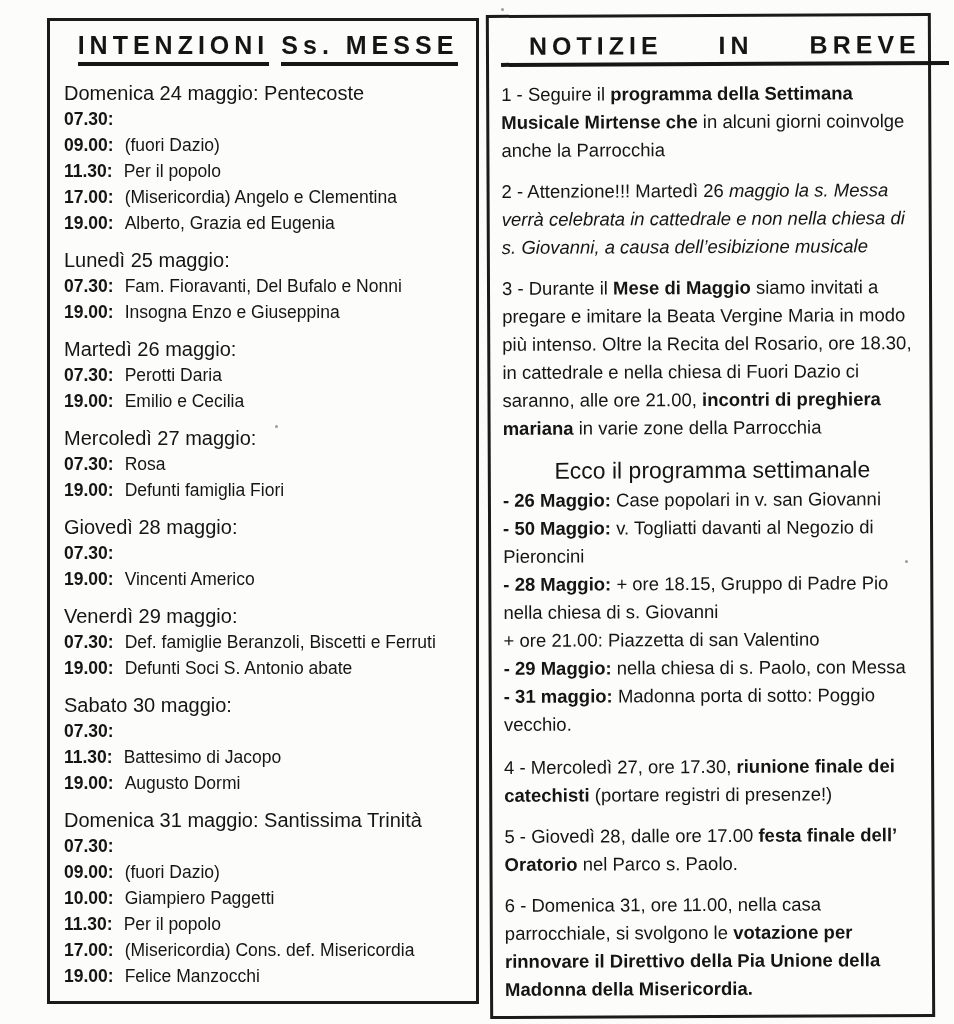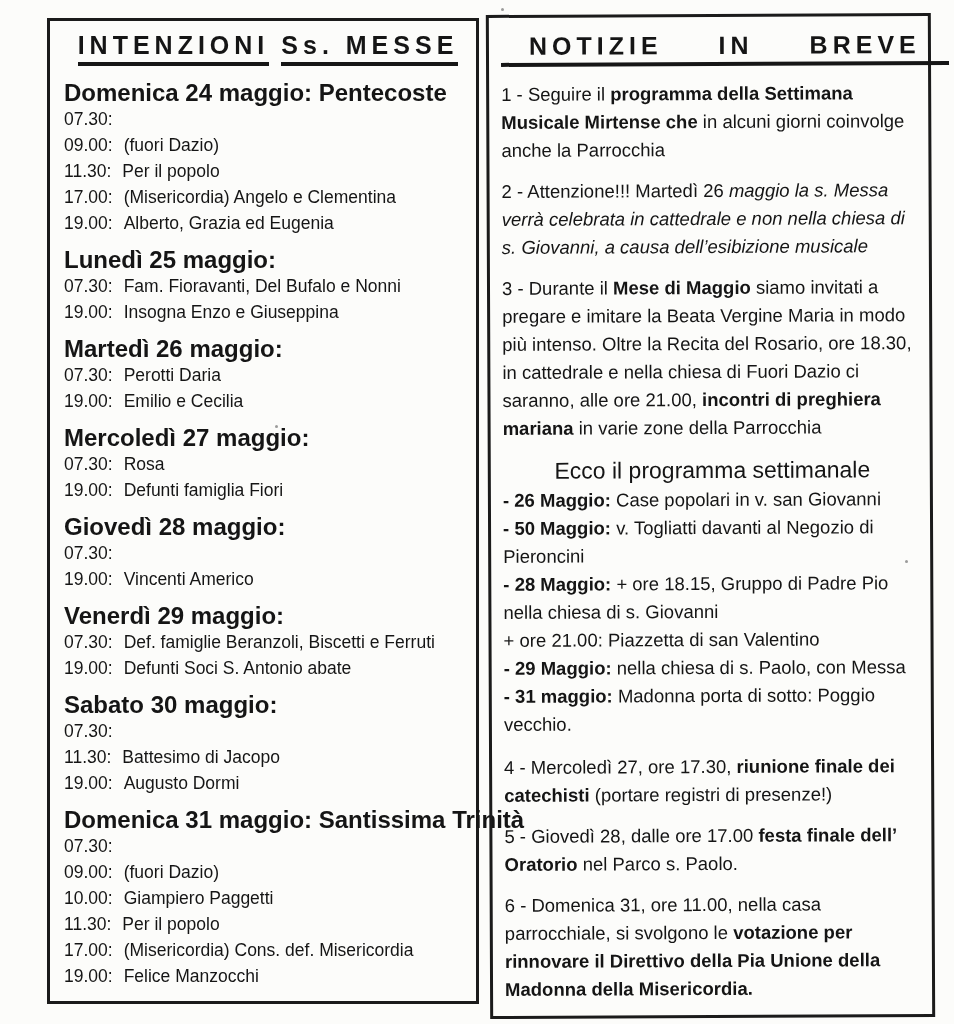--- a/index.html
+++ b/index.html
@@ -51,31 +51,31 @@
   .u-wrap {
     display: inline-block;
     border-bottom: 4px solid #161616;
     padding-bottom: 2px;
   }
   .u-wrap .w { margin: 0 28px; }
 
   
   .day-block { margin-bottom: 11px; }
   .day-header {
-    font-weight: 700;
-    font-size: 24px;
+    font-weight: 400;
+    font-size: 20px;
     line-height: 26px;
     white-space: nowrap;
   }
   .mass-line {
     font-size: 17.5px;
     line-height: 26px;
     white-space: nowrap;
   }
-  .mass-time { font-weight: 400; margin-right: 11px; }
+  .mass-time { font-weight: 700; margin-right: 11px; }
   .mass-text { font-weight: 400; }
 
   
   .news-para {
     font-size: 18.5px;
     line-height: 28px;
     margin: 0 0 13px 0;
   }
   .news-subtitle {
     font-size: 23px;

